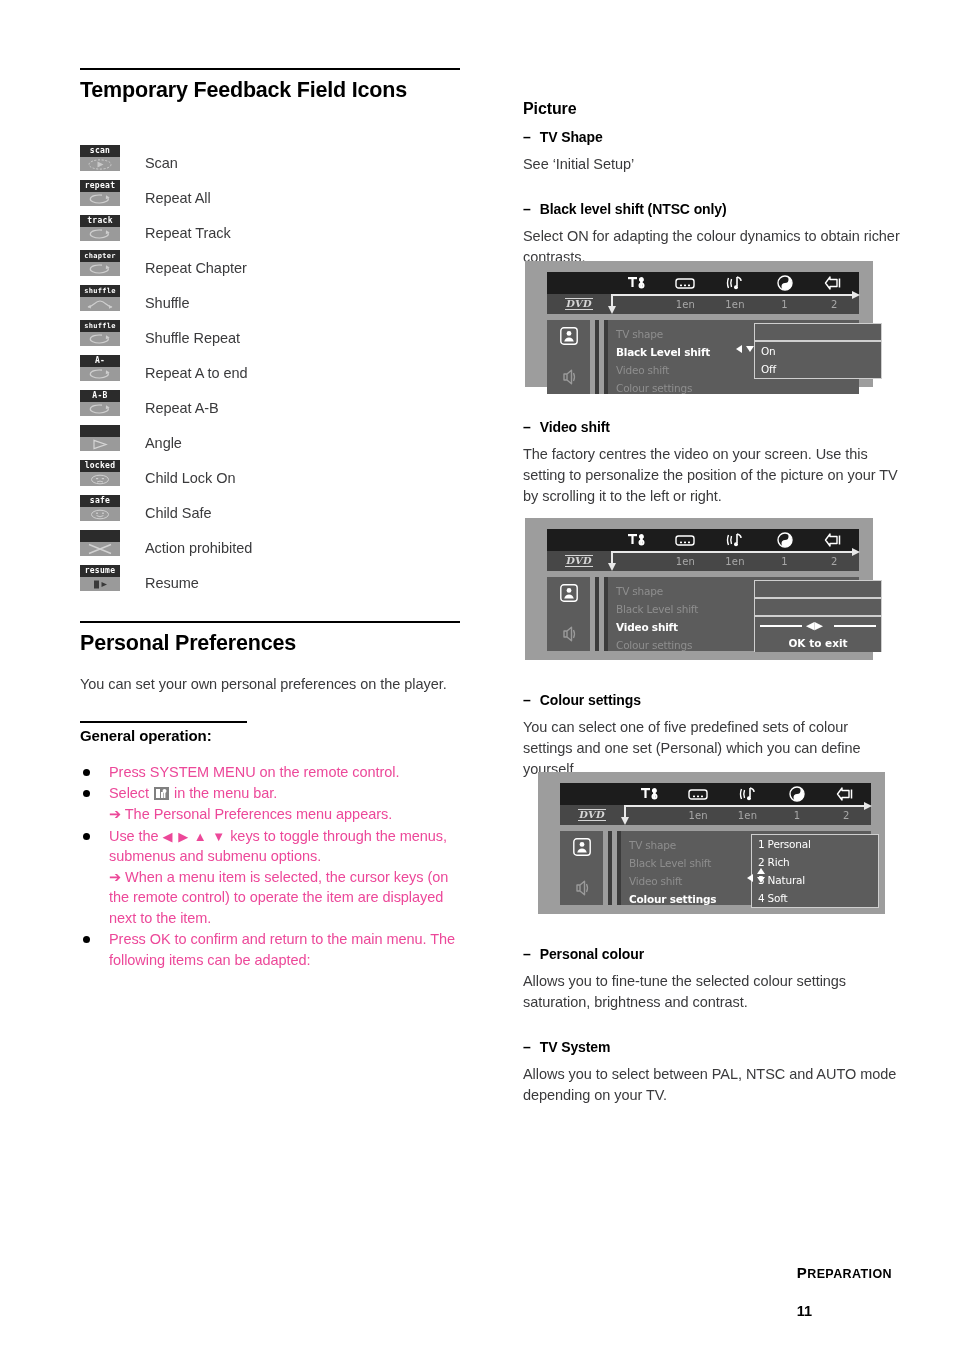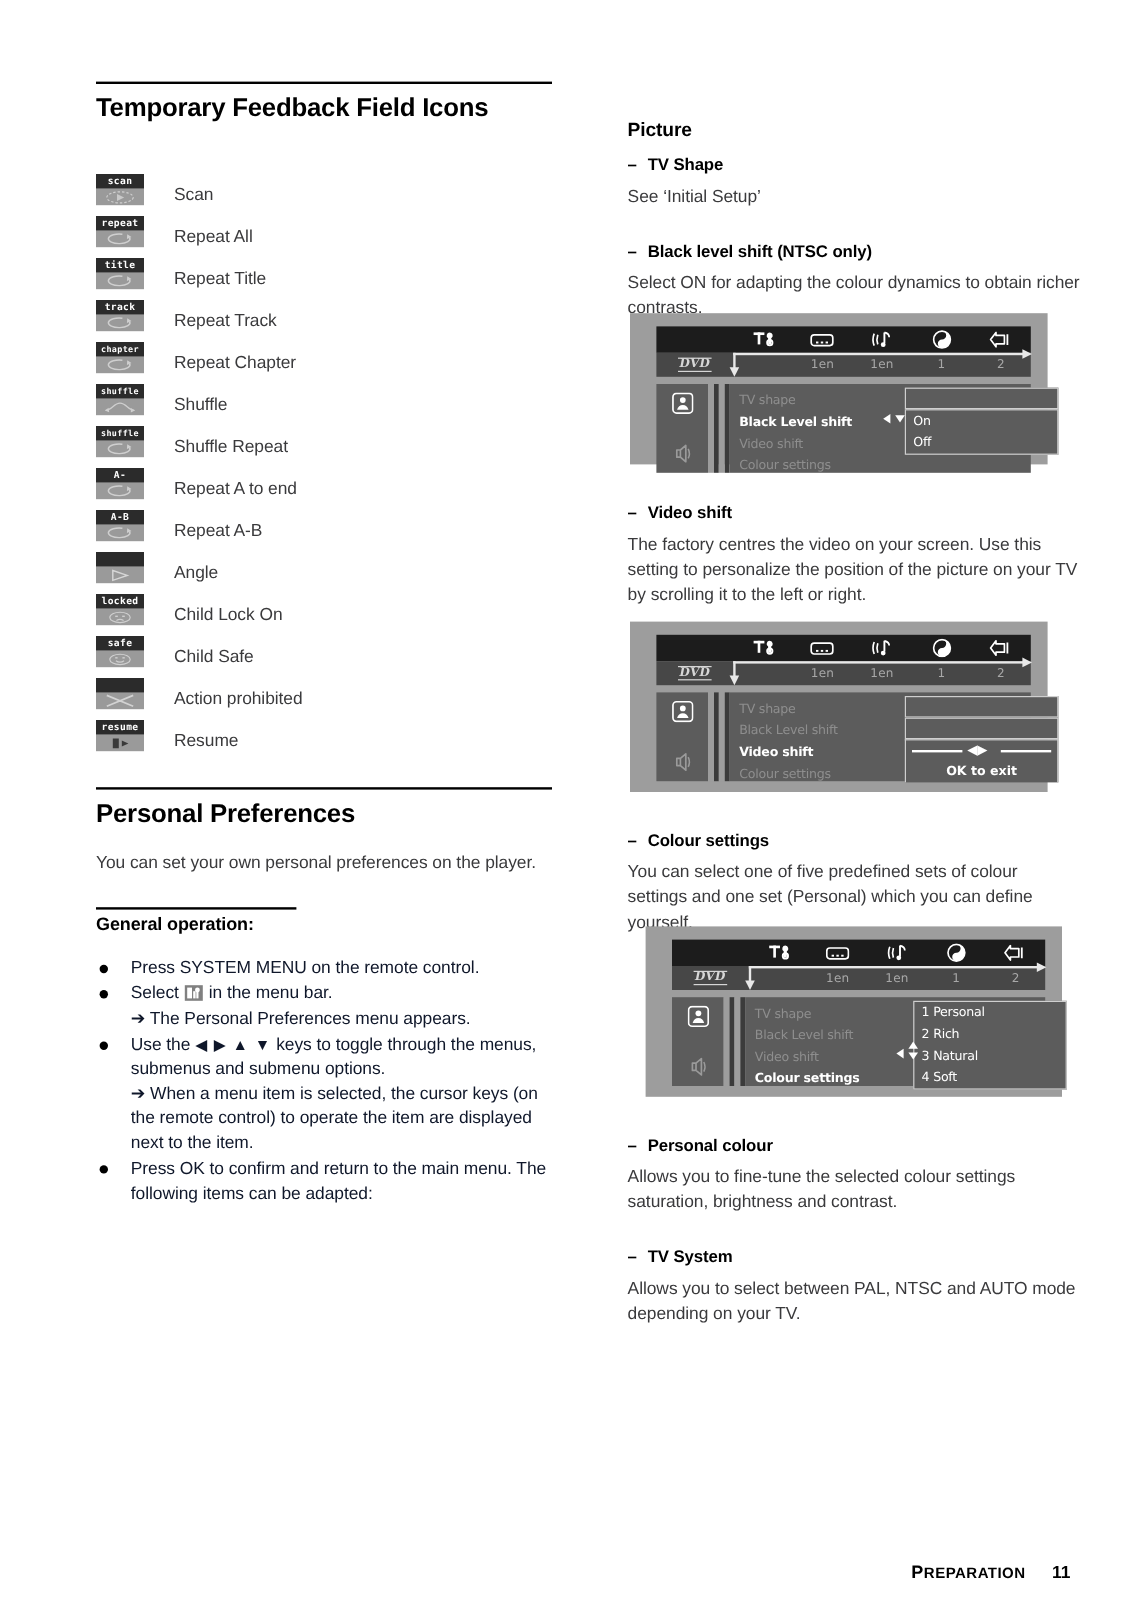--- a/index.html
+++ b/index.html
@@ -136,21 +136,21 @@
   ul.bullets {
     list-style: none;
     margin: 18px 0 0 0;
     padding: 0;
   }
   ul.bullets > li {
     position: relative;
     padding-left: 29px;
     font-size: 14.5px;
     line-height: 1.42;
-    color: #0f172a;
+    color: #ec4899;
     margin-bottom: 1px;
     letter-spacing: -0.05px;
   }
   ul.bullets > li::before {
     content: "";
     position: absolute;
     left: 3px;
     top: 7px;
     width: 7px;
     height: 7px;
@@ -356,20 +356,21 @@
   }
 
   
   .footer {
     position: absolute;
     right: 62px;
     bottom: 32px;
     display: flex;
     align-items: baseline;
     gap: 22px;
+    flex-direction: column;
   }
   .footer .chapter {
     font-size: 15px;
     font-weight: bold;
     color: #000;
     letter-spacing: 0.4px;
   }
   .footer .chapter .sc { font-size: 12.5px; }
   .footer .pageno {
     font-size: 14.5px;
@@ -405,32 +406,20 @@
           <div class="badge">
             <div class="cap">repeat</div>
             <div class="glyph">
               <svg width="24" height="11" viewBox="0 0 24 11">
                 <path d="M20 4 a9 4 0 1 1 -6 -2.8" fill="none" stroke="#cfcfcf" stroke-width="1.2"></path>
                 <path d="M18 1.2 L21.6 3.4 L17.8 5.2 Z" fill="#cfcfcf"></path>
               </svg>
             </div>
           </div>
           <div class="icon-label">Repeat All</div>
-        </div>
-        <div class="icon-row">
-          <div class="badge">
-            <div class="cap">title</div>
-            <div class="glyph">
-              <svg width="24" height="11" viewBox="0 0 24 11">
-                <path d="M20 4 a9 4 0 1 1 -6 -2.8" fill="none" stroke="#cfcfcf" stroke-width="1.2"></path>
-                <path d="M18 1.2 L21.6 3.4 L17.8 5.2 Z" fill="#cfcfcf"></path>
-              </svg>
-            </div>
-          </div>
-          <div class="icon-label">Repeat Title</div>
         </div>
         <div class="icon-row">
           <div class="badge">
             <div class="cap">track</div>
             <div class="glyph">
               <svg width="24" height="11" viewBox="0 0 24 11">
                 <path d="M20 4 a9 4 0 1 1 -6 -2.8" fill="none" stroke="#cfcfcf" stroke-width="1.2"></path>
                 <path d="M18 1.2 L21.6 3.4 L17.8 5.2 Z" fill="#cfcfcf"></path>
               </svg>
             </div>
@@ -879,21 +868,21 @@
           </div>
           <div class="gap1"></div>
           <div class="gap2"></div>
           <div class="gap3"></div>
           <div class="gap4"></div>
           <div class="maincol">
             <div class="mrow">TV shape</div>
             <div class="mrow">Black Level shift</div>
             <div class="mrow">Video shift</div>
             <div class="mrow active">Colour settings</div>
-            <div class="optlist" style="left: 140px; top: 3px; width: 128px;">
+            <div class="optlist" style="left: 130px; top: 3px; width: 128px;">
               <div class="oitem">1 Personal</div>
               <div class="oitem">2 Rich</div>
               <div class="oitem">3 Natural</div>
               <div class="oitem">4 Soft</div>
             </div>
             <div class="cursor-left" style="left: 126px; top: 43px;"></div>
             <div class="cursor-up" style="left: 136px; top: 37px;"></div>
             <div class="cursor-down" style="left: 136px; top: 46px;"></div>
           </div>
         </div>

